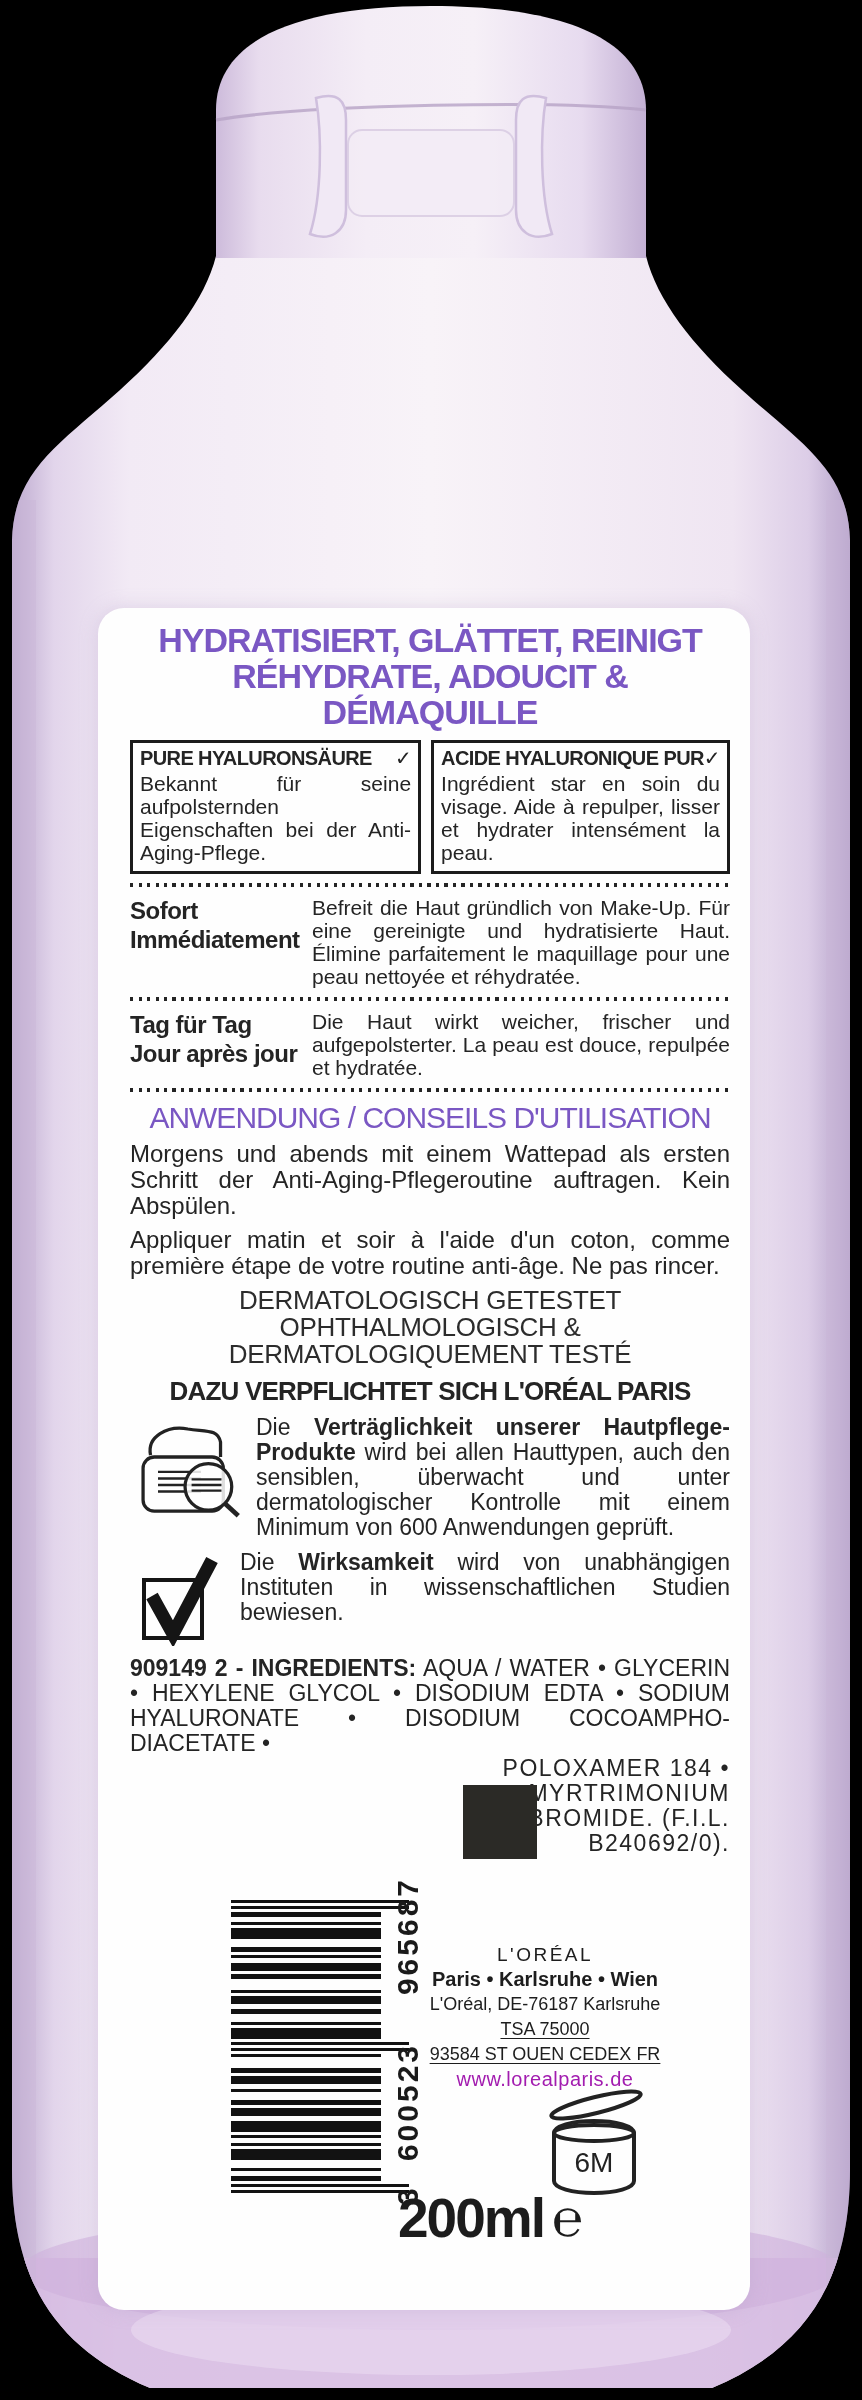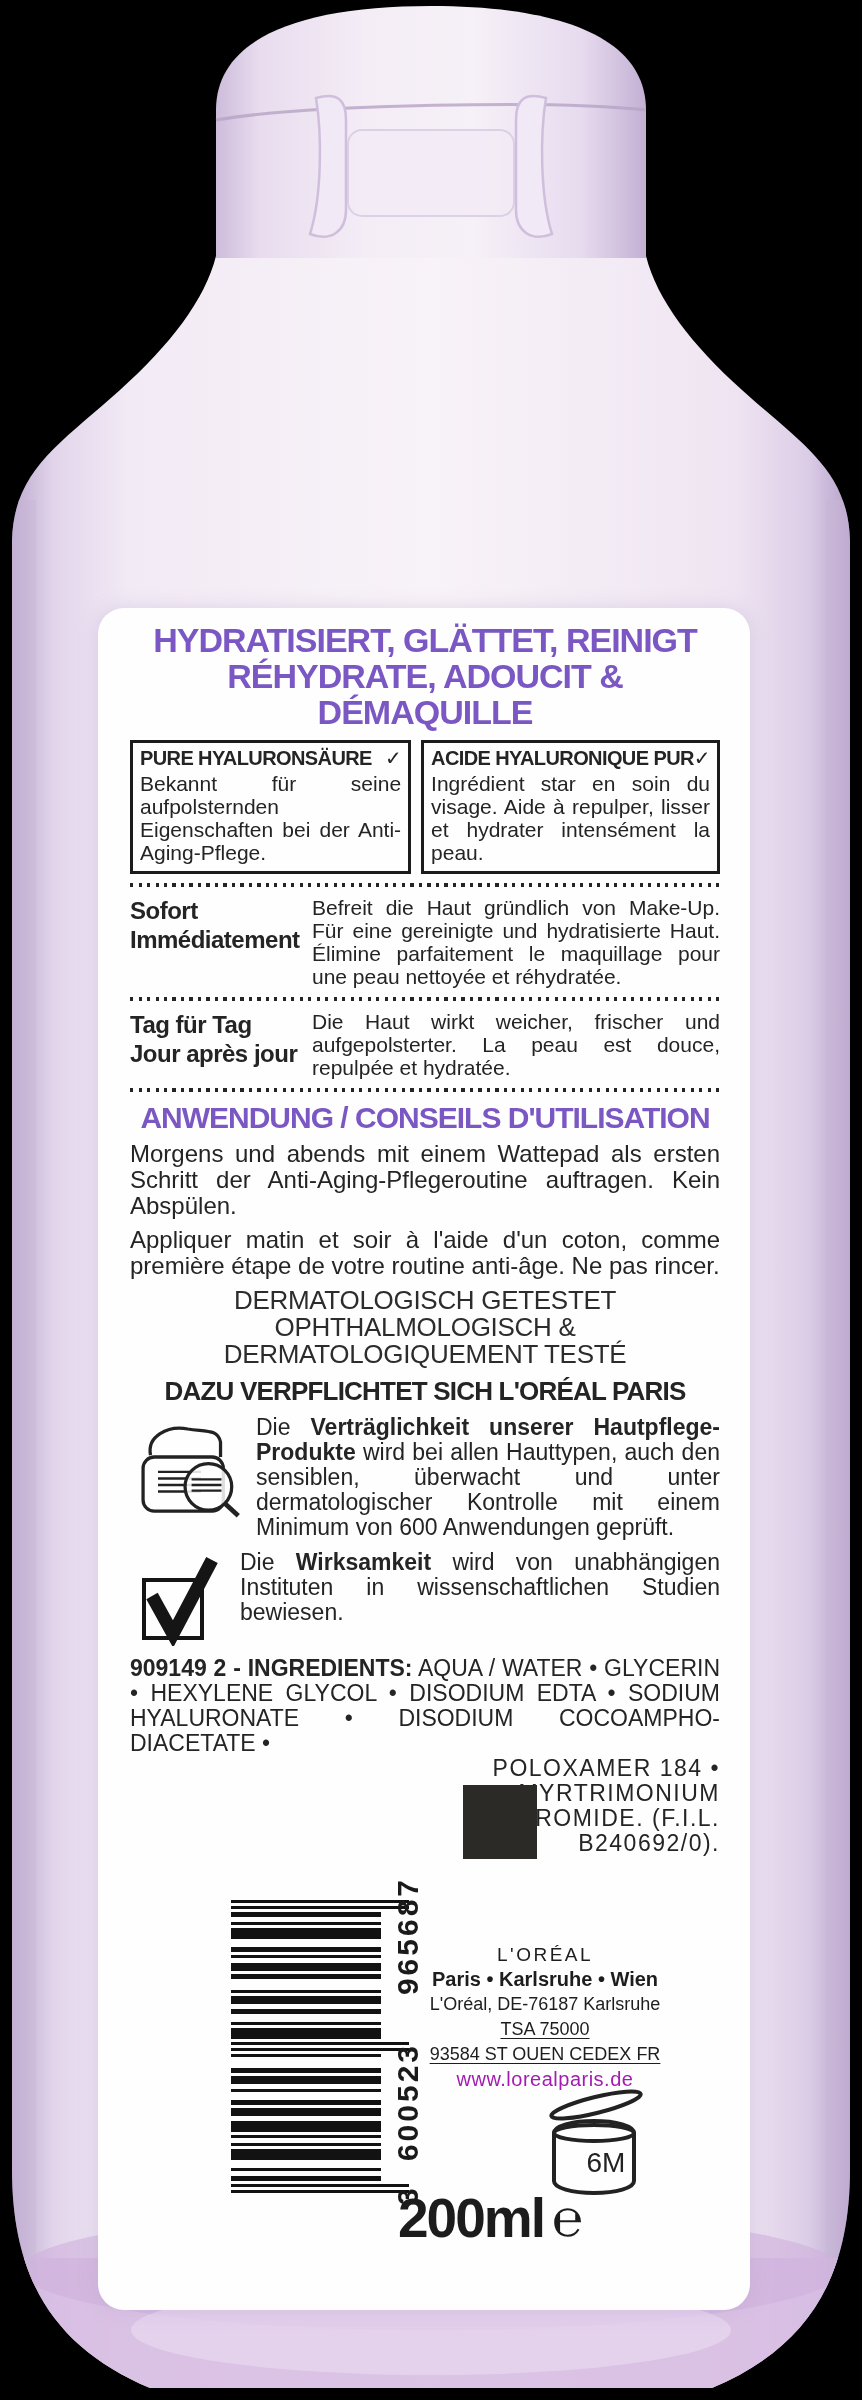--- a/index.html
+++ b/index.html
@@ -2,35 +2,35 @@
 <html><head>
 <meta charset="utf-8">
 <style>
   html,body{margin:0;padding:0;background:#000;}
   .stage{position:relative;width:862px;height:2400px;background:#000;overflow:hidden;
          font-family:"Liberation Sans","DejaVu Sans",sans-serif;color:#242424;}
   .bottle-svg{position:absolute;left:0;top:0;}
   
   .label{position:absolute;left:98px;top:608px;width:652px;height:1702px;background:#fefefe;
          border-radius:26px;box-shadow:0 0 18px rgba(180,160,200,.35);}
-  .flow{position:relative;padding:10px 30px 0 32px;}
+  .flow{position:relative;padding:10px 20px 0 32px;}
   .headline{color:#7a57c3;font-weight:bold;font-size:34px;line-height:36px;text-align:center;
             letter-spacing:-1px;margin:4px 0 10px;}
   .boxes{display:flex;gap:10px;}
   .box{flex:1;border:3px solid #1b1b1b;padding:3px 7px 7px;}
   .box-title{display:flex;justify-content:space-between;align-items:baseline;font-weight:bold;
              font-size:20px;letter-spacing:-0.6px;white-space:nowrap;}
   .box-check{font-size:20px;font-weight:normal;}
   .box-body{font-size:21px;line-height:23px;text-align:justify;margin-top:2px;}
   .dotsep{height:4px;margin:9px 0;
           background:repeating-linear-gradient(90deg,#242424 0 3px,transparent 3px 8.5px);}
   .brow{display:flex;}
   .brow-label{flex:0 0 182px;font-weight:bold;font-size:24px;line-height:29px;letter-spacing:-0.5px;}
   .brow-body{font-size:21px;line-height:23px;text-align:justify;}
-  .usage-h{color:#7a57c3;font-weight:bold;font-size:30px;text-align:center;letter-spacing:-1px;
+  .usage-h{color:#7a57c3;font-weight:normal;font-size:30px;text-align:center;letter-spacing:-1px;
            margin:6px 0 6px;}
   .para{font-size:24px;line-height:26px;text-align:justify;margin:0 0 8px;}
   .tested{text-align:center;font-size:26px;line-height:27px;letter-spacing:-0.3px;margin:4px 0 8px;color:#2c2c2c;}
   .commit-h{font-weight:bold;font-size:26px;text-align:center;letter-spacing:-0.8px;margin:6px 0 8px;}
   .citem{display:flex;gap:14px;margin-bottom:10px;}
   .cicon{flex:0 0 96px;display:flex;justify-content:center;align-items:flex-start;padding-top:4px;}
   .ctext{font-size:23px;line-height:25px;text-align:justify;}
   .b{font-weight:bold;}
   .ing{font-size:23px;line-height:25px;text-align:justify;margin-top:6px;}
   .ing-tail{text-align:right;font-size:23px;line-height:25px;letter-spacing:1.5px;}
@@ -46,21 +46,21 @@
   .bcd-lead{width:20px;text-align:left;}
   .bcd-g{flex:1;text-align:center;}
   .patch{position:absolute;left:365px;top:1177px;width:74px;height:74px;background:#2b2a26;}
   .addr{position:absolute;left:322px;top:1286px;width:250px;text-align:center;
         font-size:18px;line-height:25px;color:#1d1d1d;}
   .addr .brand{letter-spacing:2.5px;font-size:19px;margin-top:48px;}
   .addr .cities{font-weight:bold;font-size:20px;}
   .addr .ul{text-decoration:underline;text-underline-offset:3px;}
   .addr .web{letter-spacing:0.5px;font-size:20px;color:#a21caf;}
   .pao{position:absolute;left:442px;top:1477px;width:108px;height:116px;}
-  .pao-label{position:absolute;left:36px;top:62px;width:60px;text-align:center;
+  .pao-label{position:absolute;left:24px;top:62px;width:60px;text-align:center;
              font-size:28px;color:#222;}
   .sizerow{position:absolute;left:300px;top:1578px;display:flex;align-items:center;}
   .sizeval{font-weight:bold;font-size:55px;letter-spacing:-2px;color:#1c1c1c;}
   .emark{font-size:52px;margin-left:8px;color:#1c1c1c;font-weight:normal;}
 </style>
 </head>
 <body>
 
 <div class="stage">
 

